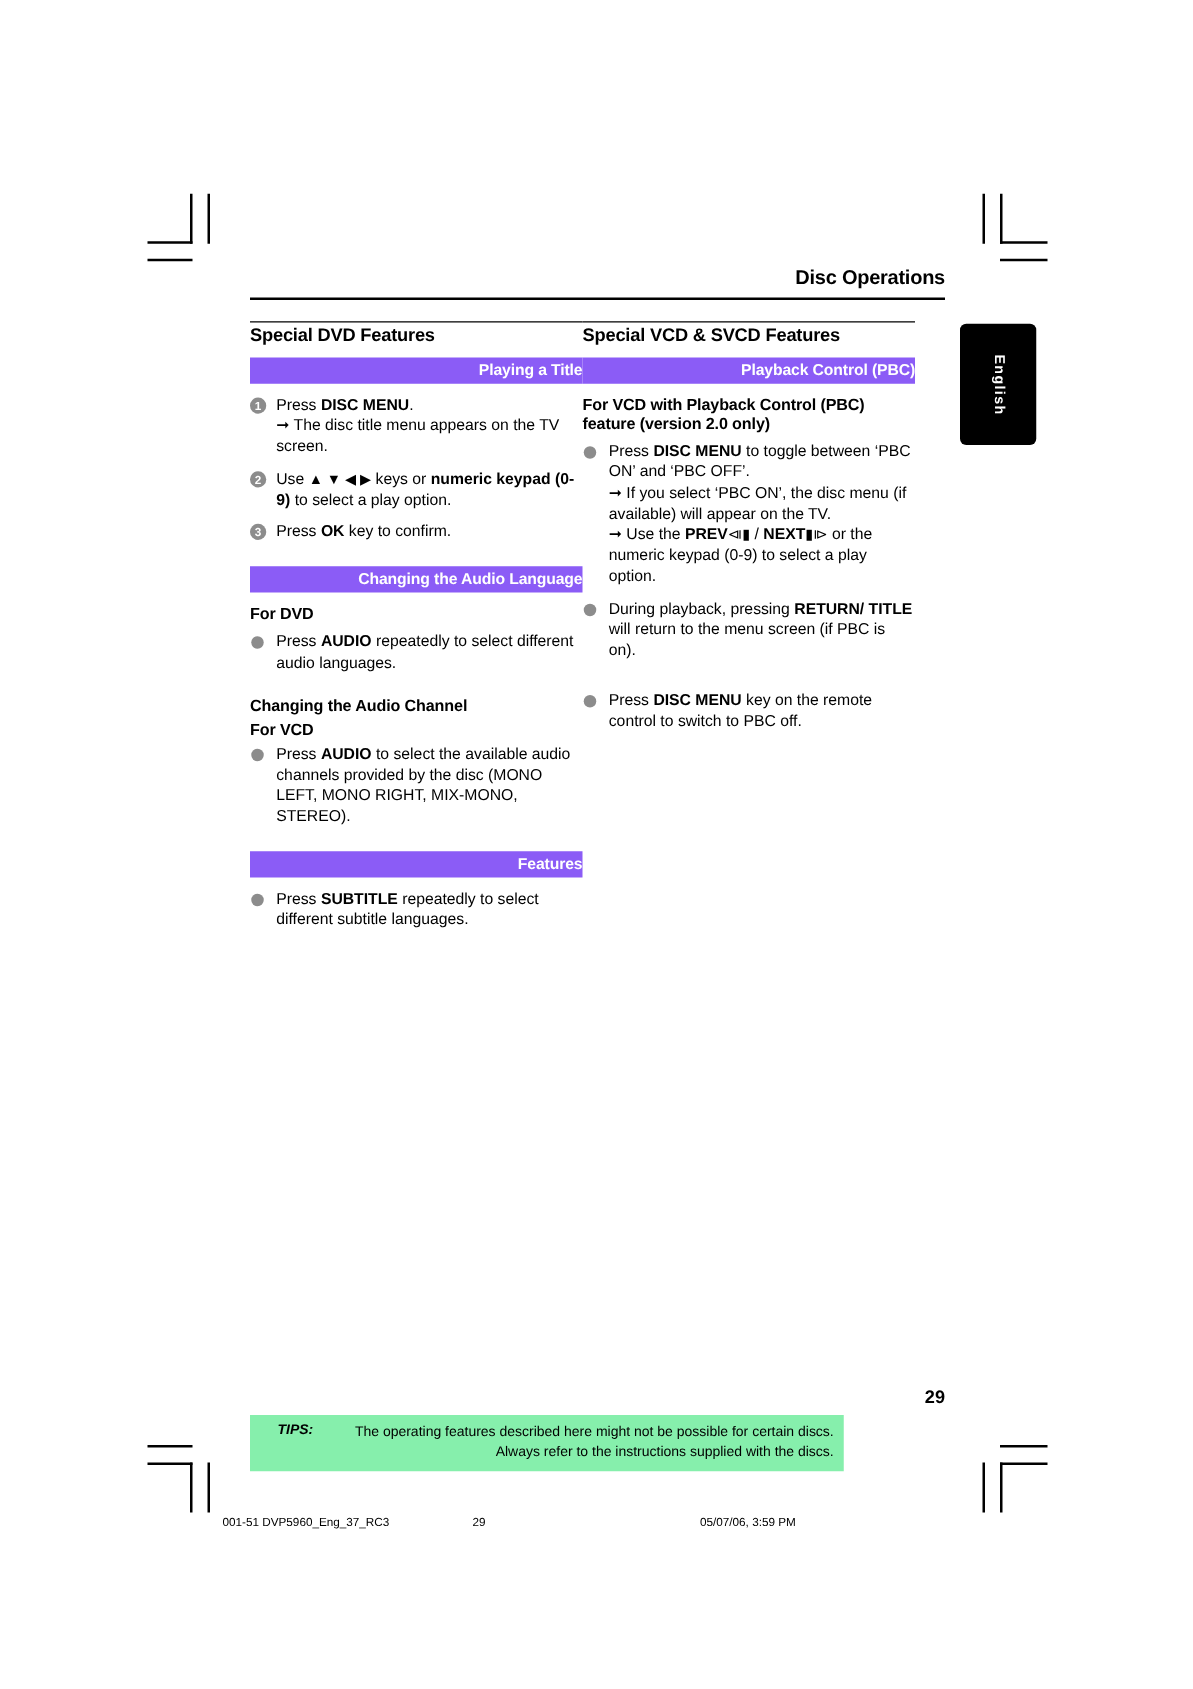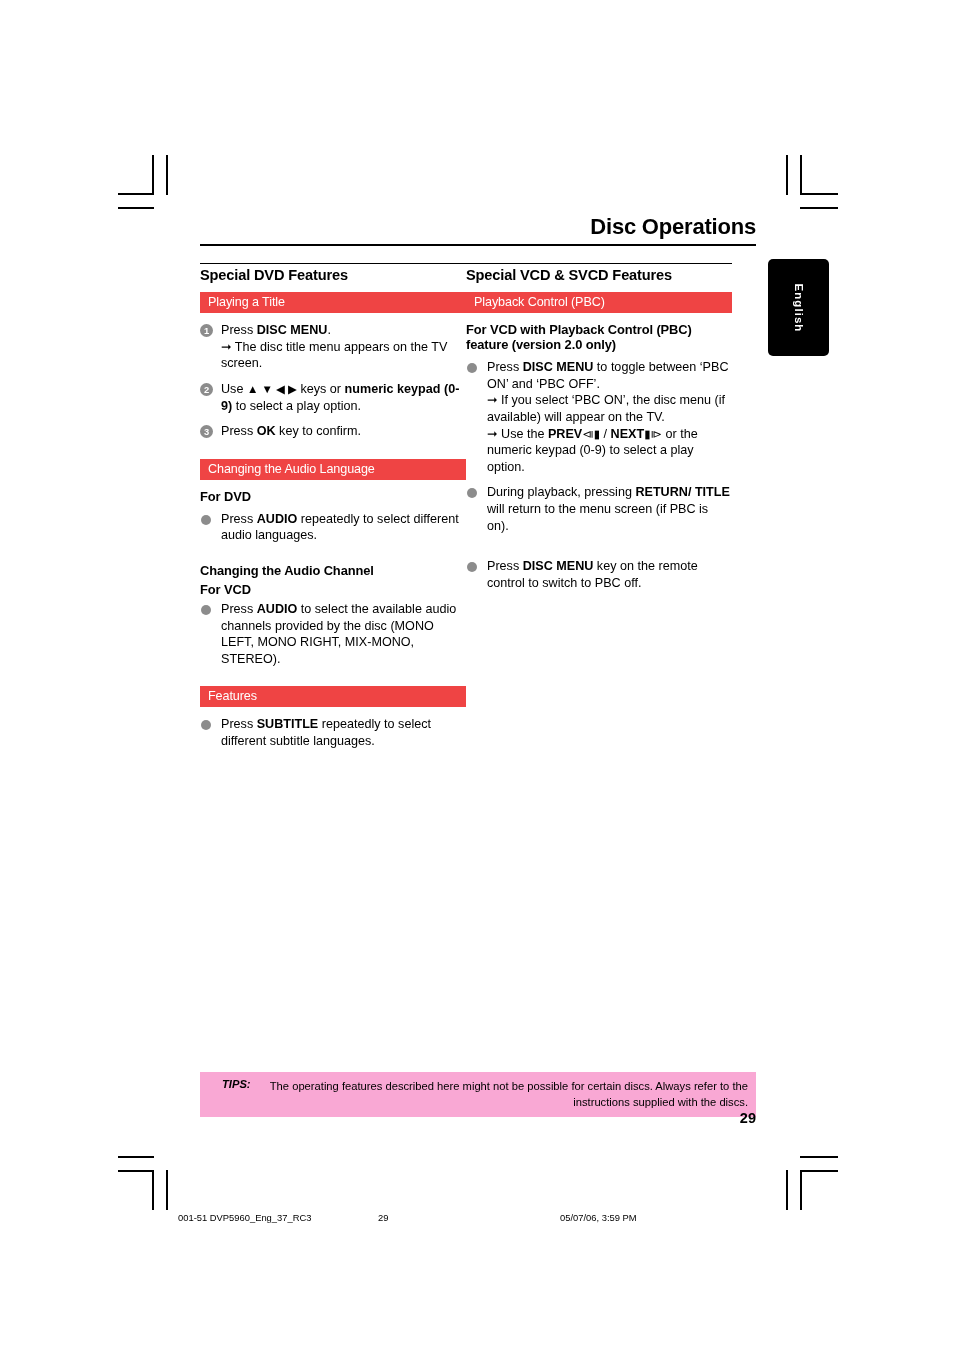--- a/index.html
+++ b/index.html
@@ -41,21 +41,21 @@
   
   .page {
     position: absolute;
     left: 200px;
     top: 215px;
     width: 556px;
   }
 
   .doc-title {
     text-align: right;
-    font-size: 22px;
+    font-size: 16px;
     font-weight: bold;
     letter-spacing: -0.2px;
     line-height: 1.05;
     padding-bottom: 2px;
   }
   .title-rule {
     border-top: 2.2px solid #000;
     margin-top: 4px;
   }
 
@@ -70,27 +70,28 @@
     margin-bottom: 3px;
   }
   .col-title {
     font-size: 14.6px;
     font-weight: bold;
     letter-spacing: -0.15px;
     padding-bottom: 9px;
   }
 
   .bar {
-    background: #ef4444;
+    background: #8b5cf6;
     color: #ffffff;
     font-size: 12.6px;
-    font-weight: normal;
+    font-weight: bold;
     letter-spacing: -0.1px;
     padding: 3px 0 4px 8px;
     margin-bottom: 9px;
+    text-align: right;
   }
 
   .step {
     position: relative;
     padding-left: 21px;
     font-size: 12.6px;
     line-height: 1.32;
     margin-bottom: 9px;
   }
   .num {
@@ -148,23 +149,23 @@
     color: #ffffff;
     font-size: 11.4px;
     font-weight: bold;
     letter-spacing: 1.1px;
   }
 
   
   .tips {
     position: absolute;
     left: 200px;
-    top: 1072px;
-    width: 556px;
-    background: #f9a8d4;
+    top: 1132px;
+    width: 475px;
+    background: #86efac;
     display: flex;
     padding: 6px 0 7px 0;
   }
   .tips-label {
     width: 48px;
     padding-left: 22px;
     box-sizing: border-box;
     font-size: 11.2px;
     font-weight: bold;
     font-style: italic;

